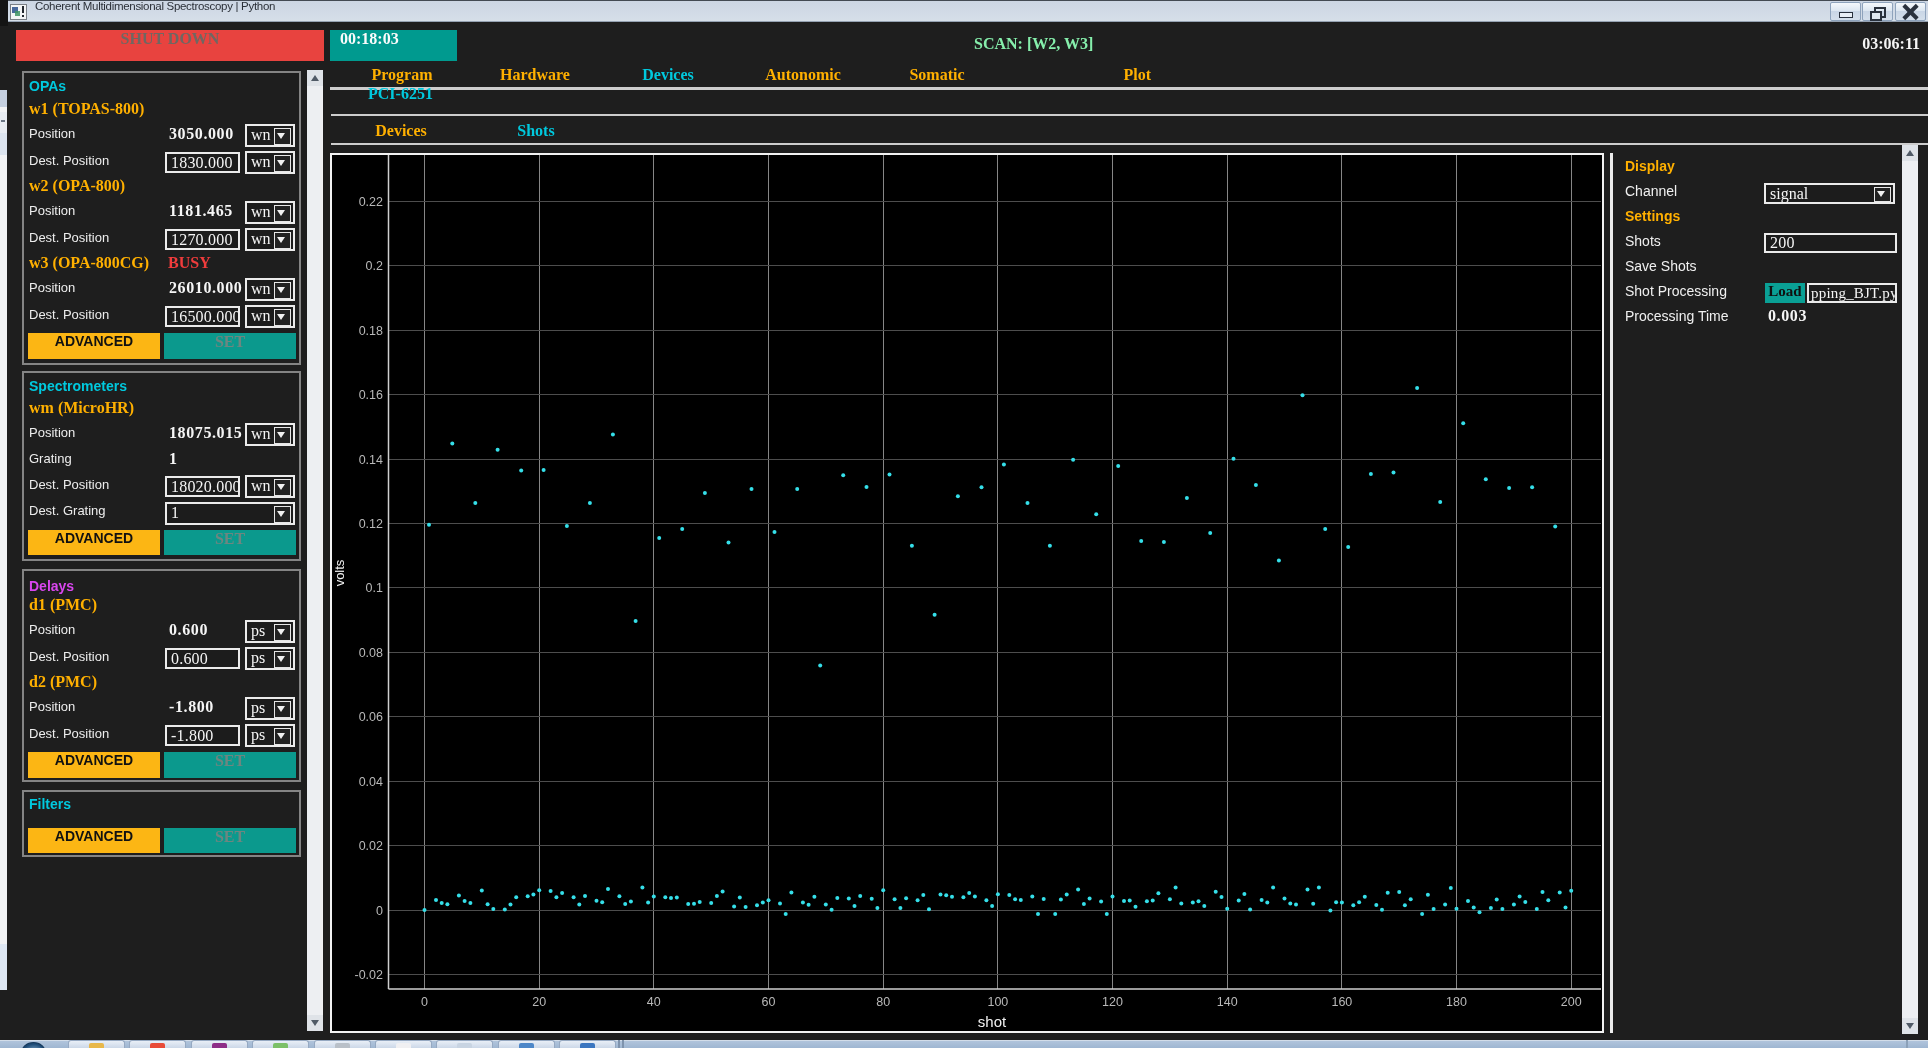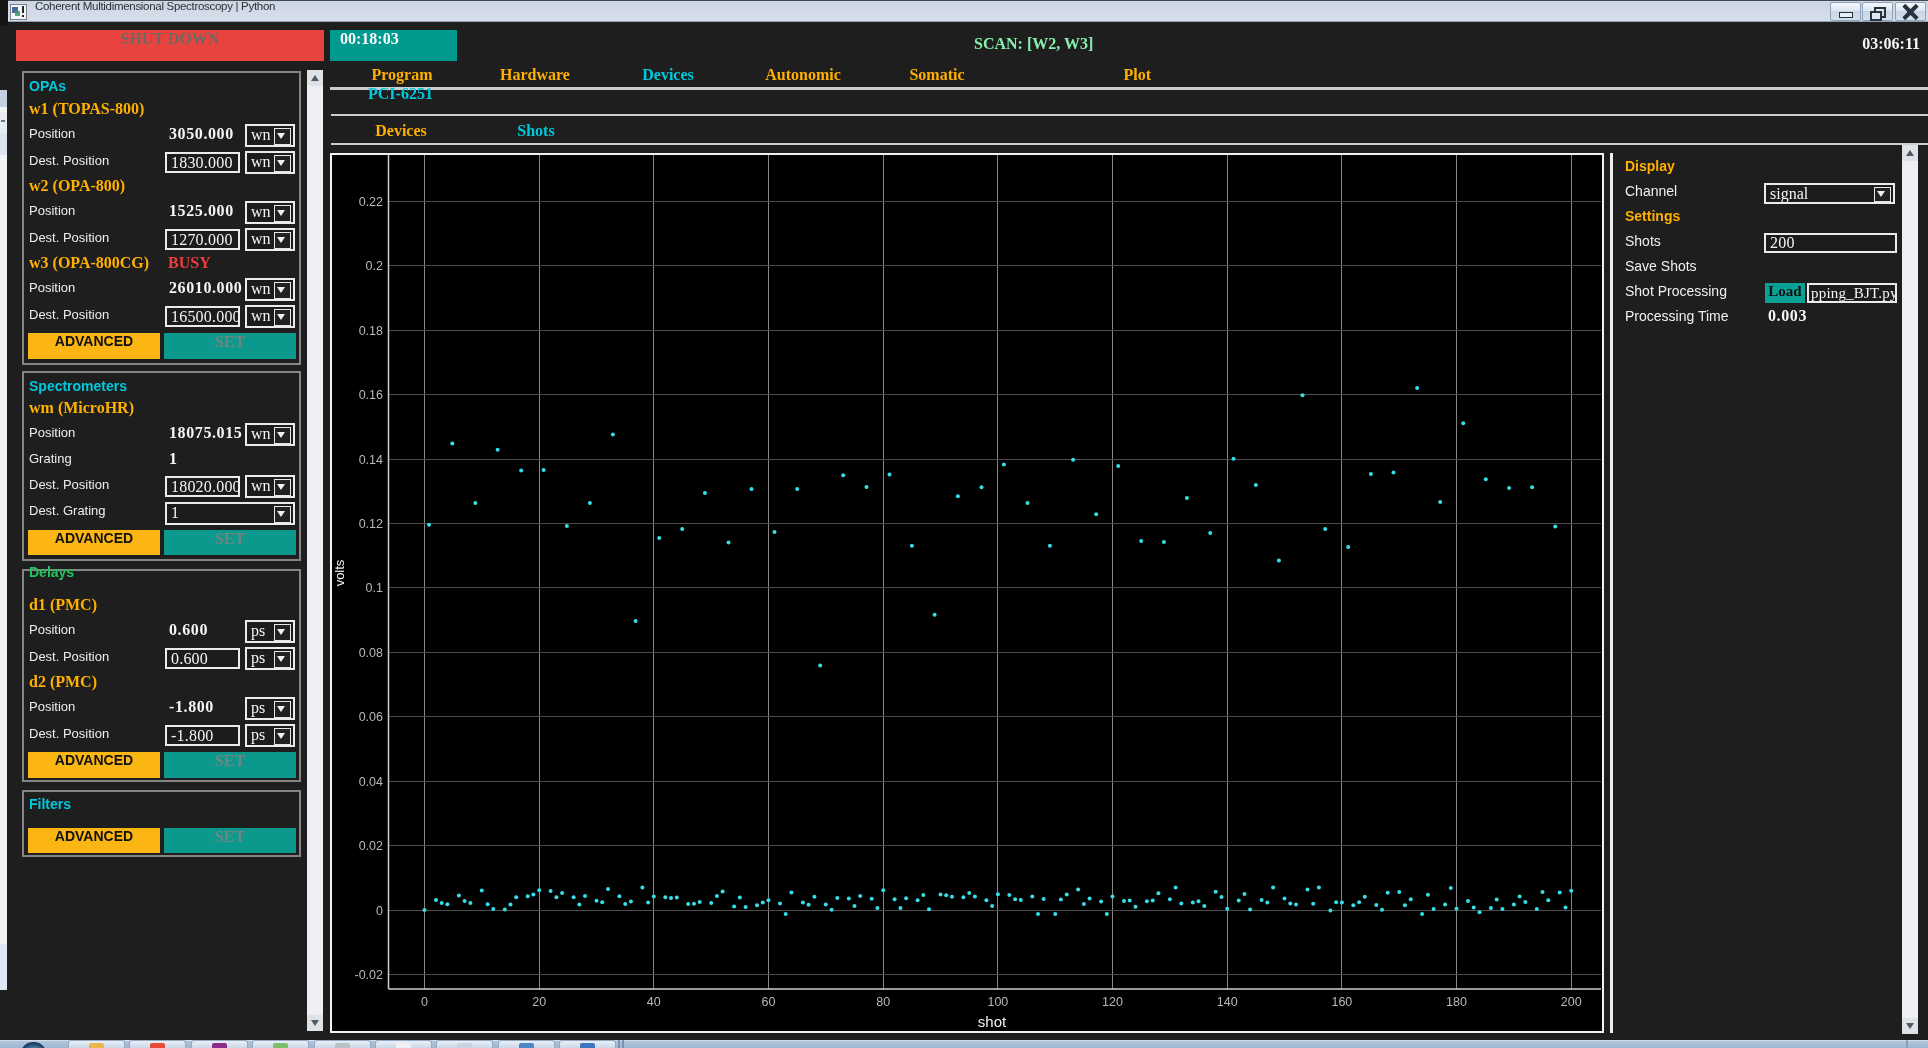--- a/index.html
+++ b/index.html
@@ -62,21 +62,21 @@
 <div style="position:absolute;left:29px;top:153px;height:20px;line-height:20px;font:13px 'Liberation Sans',sans-serif;color:#ededed;white-space:nowrap">Dest. Position</div>
 <div style="position:absolute;left:165px;top:152px;width:75px;height:21px;border:2px solid #ebebeb;background:#1c1c1c;box-sizing:border-box;font:16px 'Liberation Serif',serif;color:#f5f5f5;line-height:17px;padding-left:4px;letter-spacing:0.2px;white-space:nowrap;overflow:hidden">1830.000</div>
 <div style="position:absolute;left:245px;top:151px;width:50px;height:23px;border:2px solid #ebebeb;background:#1c1c1c;box-sizing:border-box">
     <div style="position:absolute;left:4px;top:0;height:19px;line-height:18px;font:16px 'Liberation Serif',serif;color:#f5f5f5">wn</div>
     <div style="position:absolute;right:2px;top:2px;width:15px;height:15px;border:1px solid #e6e6e6;background:#222">
       <div style="position:absolute;left:2px;top:4px;width:0;height:0;border-left:4.5px solid transparent;border-right:4.5px solid transparent;border-top:6px solid #f0f0f0"></div>
     </div>
   </div>
 <div style="position:absolute;left:29px;top:177px;height:22px;line-height:22px;text-align:left;font:bold 16px 'Liberation Serif',serif;color:#ffb000;white-space:nowrap">w2 (OPA-800)</div>
 <div style="position:absolute;left:29px;top:203px;height:20px;line-height:20px;font:13px 'Liberation Sans',sans-serif;color:#ededed;white-space:nowrap">Position</div>
-<div style="position:absolute;left:169px;top:202px;height:22px;line-height:22px;text-align:left;font:bold 16px 'Liberation Serif',serif;letter-spacing:0.6px;color:#f5f5f5;white-space:nowrap">1525.000</div>
+<div style="position:absolute;left:169px;top:202px;height:22px;line-height:22px;text-align:left;font:bold 16px 'Liberation Serif',serif;letter-spacing:0.6px;color:#f5f5f5;white-space:nowrap">1181.465</div>
 <div style="position:absolute;left:245px;top:201px;width:50px;height:23px;border:2px solid #ebebeb;background:#1c1c1c;box-sizing:border-box">
     <div style="position:absolute;left:4px;top:0;height:19px;line-height:18px;font:16px 'Liberation Serif',serif;color:#f5f5f5">wn</div>
     <div style="position:absolute;right:2px;top:2px;width:15px;height:15px;border:1px solid #e6e6e6;background:#222">
       <div style="position:absolute;left:2px;top:4px;width:0;height:0;border-left:4.5px solid transparent;border-right:4.5px solid transparent;border-top:6px solid #f0f0f0"></div>
     </div>
   </div>
 <div style="position:absolute;left:29px;top:230px;height:20px;line-height:20px;font:13px 'Liberation Sans',sans-serif;color:#ededed;white-space:nowrap">Dest. Position</div>
 <div style="position:absolute;left:165px;top:229px;width:75px;height:21px;border:2px solid #ebebeb;background:#1c1c1c;box-sizing:border-box;font:16px 'Liberation Serif',serif;color:#f5f5f5;line-height:17px;padding-left:4px;letter-spacing:0.2px;white-space:nowrap;overflow:hidden">1270.000</div>
 <div style="position:absolute;left:245px;top:228px;width:50px;height:23px;border:2px solid #ebebeb;background:#1c1c1c;box-sizing:border-box">
     <div style="position:absolute;left:4px;top:0;height:19px;line-height:18px;font:16px 'Liberation Serif',serif;color:#f5f5f5">wn</div>
@@ -128,21 +128,21 @@
 <div style="position:absolute;left:29px;top:503px;height:20px;line-height:20px;font:13px 'Liberation Sans',sans-serif;color:#ededed;white-space:nowrap">Dest. Grating</div>
 <div style="position:absolute;left:165px;top:502px;width:130px;height:23px;border:2px solid #ebebeb;background:#1c1c1c;box-sizing:border-box">
     <div style="position:absolute;left:4px;top:0;height:19px;line-height:18px;font:16px 'Liberation Serif',serif;color:#f5f5f5">1</div>
     <div style="position:absolute;right:2px;top:2px;width:15px;height:15px;border:1px solid #e6e6e6;background:#222">
       <div style="position:absolute;left:2px;top:4px;width:0;height:0;border-left:4.5px solid transparent;border-right:4.5px solid transparent;border-top:6px solid #f0f0f0"></div>
     </div>
   </div>
 <div style="position:absolute;left:28px;top:530px;width:132px;height:25px;background:#fcb614;text-align:center;line-height:25px;font:bold 14px 'Liberation Sans',sans-serif;color:#111">ADVANCED</div>
 <div style="position:absolute;left:164px;top:530px;width:132px;height:25px;background:#0b998d;text-align:center;line-height:25px;font:bold 16px 'Liberation Serif',serif;color:#6e8680">SET</div>
 <div class="panel" style="left:22px;top:569px;width:275px;height:209px"></div>
-<div style="position:absolute;left:29px;top:564px;height:20px;line-height:20px;font:bold 14px 'Liberation Sans',sans-serif;color:#22c55e;white-space:nowrap">Delays</div>
+<div style="position:absolute;left:29px;top:578px;height:20px;line-height:20px;font:bold 14px 'Liberation Sans',sans-serif;color:#d946ef;white-space:nowrap">Delays</div>
 <div style="position:absolute;left:29px;top:596px;height:22px;line-height:22px;text-align:center;font:bold 16px 'Liberation Serif',serif;color:#ffb000;white-space:nowrap">d1 (PMC)</div>
 <div style="position:absolute;left:29px;top:622px;height:20px;line-height:20px;font:13px 'Liberation Sans',sans-serif;color:#ededed;white-space:nowrap">Position</div>
 <div style="position:absolute;left:169px;top:621px;height:22px;line-height:22px;text-align:left;font:bold 16px 'Liberation Serif',serif;letter-spacing:0.6px;color:#f5f5f5;white-space:nowrap">0.600</div>
 <div style="position:absolute;left:245px;top:620px;width:50px;height:23px;border:2px solid #ebebeb;background:#1c1c1c;box-sizing:border-box">
     <div style="position:absolute;left:4px;top:0;height:19px;line-height:18px;font:16px 'Liberation Serif',serif;color:#f5f5f5">ps</div>
     <div style="position:absolute;right:2px;top:2px;width:15px;height:15px;border:1px solid #e6e6e6;background:#222">
       <div style="position:absolute;left:2px;top:4px;width:0;height:0;border-left:4.5px solid transparent;border-right:4.5px solid transparent;border-top:6px solid #f0f0f0"></div>
     </div>
   </div>
 <div style="position:absolute;left:29px;top:649px;height:20px;line-height:20px;font:13px 'Liberation Sans',sans-serif;color:#ededed;white-space:nowrap">Dest. Position</div>

